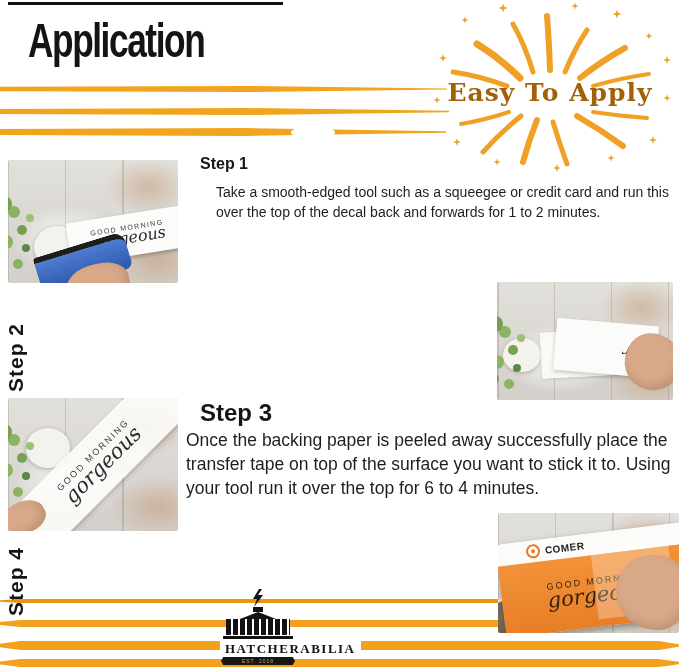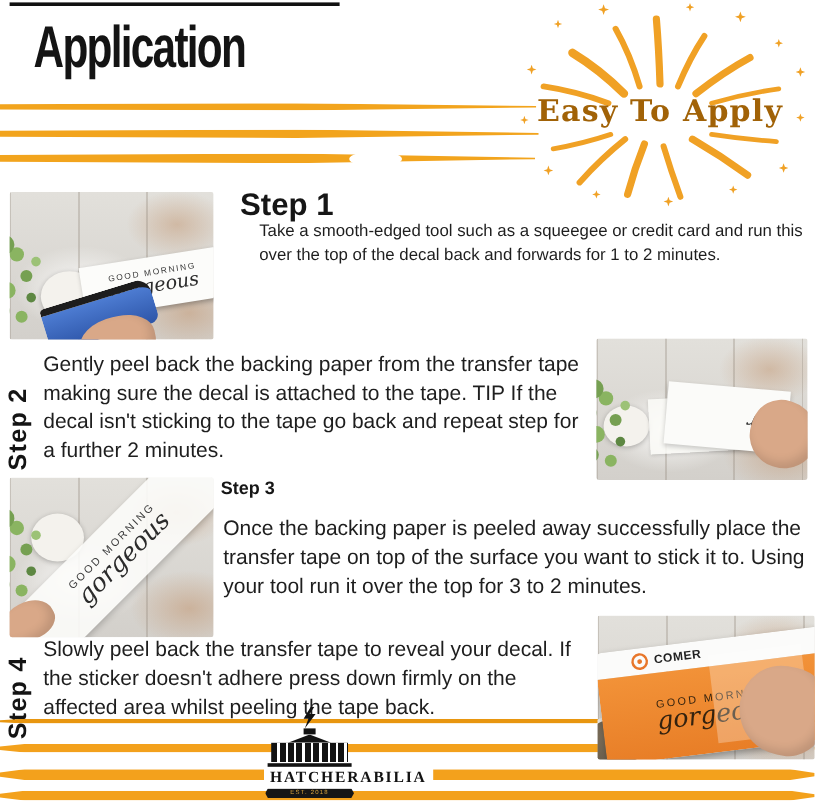--- a/index.html
+++ b/index.html
@@ -15,21 +15,21 @@
   .brush.b2{top:108px;width:449px;height:7px;clip-path:polygon(0 14%,55% 0,100% 40%,100% 60%,55% 100%,0 86%);}
   .brush.b3{top:128px;width:446px;height:8px;clip-path:polygon(0 14%,55% 0,100% 42%,100% 58%,55% 100%,0 86%);}
   .brush-gap{position:absolute;left:291px;top:126px;width:44px;height:13px;background:#fff;border-radius:50%;}
 
   .fireworks-wrap{position:absolute;left:425px;top:0;width:250px;height:172px;}
   .tagline{position:absolute;left:425px;top:78px;width:250px;text-align:center;
            font-family:"DejaVu Serif",serif;font-weight:bold;font-size:25px;color:#a16207;
            letter-spacing:1px;white-space:nowrap;}
 
   
-  .step-heading{position:absolute;font-weight:bold;font-size:26px;color:#161616;}
+  .step-heading{position:absolute;font-weight:bold;font-size:16px;color:#161616;}
   .step-par{position:absolute;color:#1e1e1e;}
   #step1-text{left:216px;top:183px;width:474px;font-size:14px;line-height:1.42;}
   #step2-text{left:36px;top:292px;width:454px;font-size:17.5px;line-height:1.37;}
   #step3-text{left:186px;top:428px;width:492px;font-size:17.5px;line-height:1.38;}
   #step4-text{left:36px;top:530px;width:450px;font-size:17.5px;line-height:1.37;}
   .vlabel{position:absolute;writing-mode:vertical-rl;transform:rotate(180deg);
           font-weight:bold;font-size:21px;color:#141414;letter-spacing:1px;}
   #step2-label{left:4px;top:300px;height:92px;}
   #step4-label{left:4px;top:524px;height:92px;}
 
@@ -177,46 +177,44 @@
       <span class="card-line1">GOOD MORNING</span>
       <span class="card-line2">gorgeous</span>
     </div>
     <div id="squeegee1"></div>
     <div class="hand" id="hand1"></div>
   </div>
   <div class="step-heading" style="left:200px;top:155px;">Step 1</div>
   <div class="step-par" id="step1-text">Take a smooth-edged tool such as a squeegee or credit card and run this over the top of the decal back and forwards for 1 to 2 minutes.</div>
 
   <div class="vlabel" id="step2-label">Step 2</div>
-  <div class="step-par" id="step2-text">Gently peel back the backing paper from the transfer tape making sure the decal is attached to the tape. TIP If the decal isn't sticking to the tape go back and repeat step for a further 2 minutes.</div>
   <div class="photo" id="photo2">
     <div class="pot" style="left:6px;top:56px;width:38px;height:34px;"></div>
     <div class="plant" style="left:-10px;top:34px;"></div>
     <div id="paper2b"></div>
     <div id="paper2">
       <span class="card-line1 flip" style="font-size:8px;">goo</span>
       <span class="card-line2 flip" style="font-size:15px;">gor</span>
     </div>
     <div class="hand" id="hand2"></div>
   </div>
 
   <div class="photo" id="photo3">
     <div class="pot" style="left:18px;top:30px;width:44px;height:40px;"></div>
     <div class="plant" style="left:-12px;top:26px;"></div>
     <div id="strip3">
       <span class="card-line1">GOOD MORNING</span>
       <span class="card-line2">gorgeous</span>
     </div>
     <div class="hand" id="hand3"></div>
   </div>
-  <div class="step-heading" style="left:184px;top:399px;font-size:15px;">Step 3</div>
-  <div class="step-par" id="step3-text">Once the backing paper is peeled away successfully place the transfer tape on top of the surface you want to stick it to. Using your tool  run it over the top for 3 to 2 minutes.</div>
+  <div class="step-heading" style="left:200px;top:399px;font-size:24px;">Step 3</div>
+  <div class="step-par" id="step3-text">Once the backing paper is peeled away successfully place the transfer tape on top of the surface you want to stick it to. Using your tool  run it over the top for 6 to 4 minutes.</div>
 
   <div class="vlabel" id="step4-label">Step 4</div>
-  <div class="step-par" id="step4-text">Slowly peel back the transfer tape to reveal your decal. If the sticker doesn't adhere press down firmly on the affected area whilst peeling the tape back.</div>
 
   <div class="stripe s1"></div>
   <div class="stripe s2"></div>
   <div class="stripe s3"></div>
   <div class="stripe s4"></div>
 
   <div id="logo">
     <svg id="bolt" width="14" height="18" viewBox="0 0 14 18">
       <path d="M8 0 L2 10 L6 10 L3 18 L12 6 L7 6 L11 0 Z" fill="#121212"></path>
     </svg>

